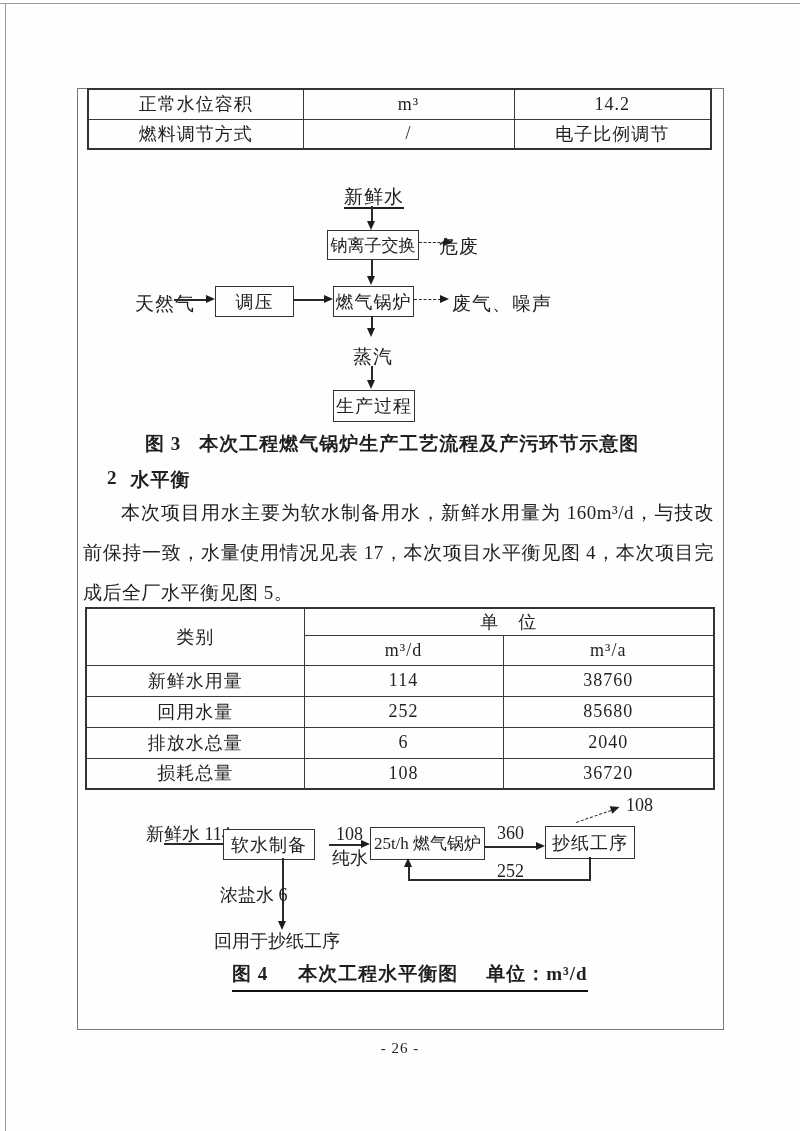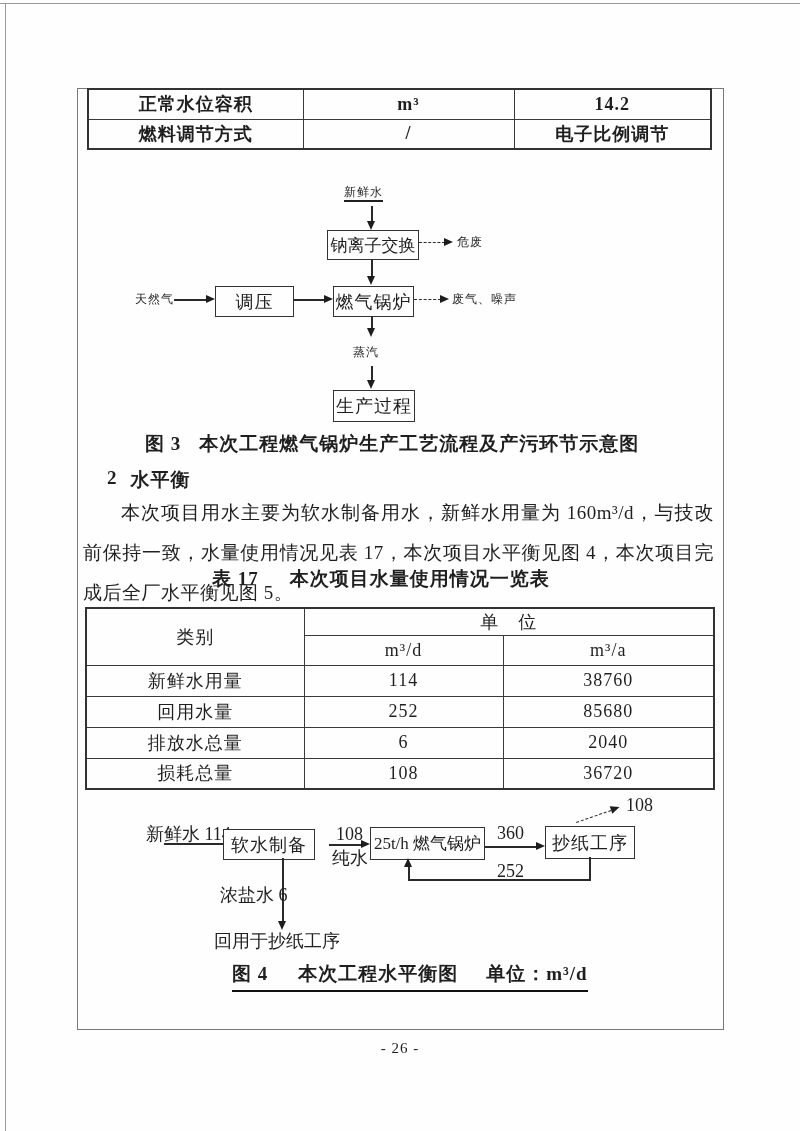--- a/index.html
+++ b/index.html
@@ -16,28 +16,28 @@
 
   
   .frame{position:absolute;left:77px;top:88px;width:645px;height:940px;border:1px solid #787878;}
 
   
   table{border-collapse:collapse;table-layout:fixed;background:transparent;}
   .doc-table{position:absolute;border:2px solid #333;}
   .doc-table td{border:1px solid #3a3a3a;text-align:center;vertical-align:middle;
     font-size:18px;letter-spacing:1px;padding:0;}
   .spec-table{left:87px;top:88px;width:623px;}
-  .spec-table tr{height:30px;font-weight:bold;}
+  .spec-table tr{height:30px;}
   .water-table{left:85px;top:607px;width:628px;padding-left:48px;}
 
   
   .fbox{position:absolute;border:1.5px solid #333;display:flex;align-items:center;
     justify-content:center;font-size:18px;letter-spacing:1px;background:#fefefe;}
   .fbox.small{font-size:17px;letter-spacing:0;}
-  .lbl{position:absolute;font-size:12px;letter-spacing:1px;white-space:nowrap;}
+  .lbl{position:absolute;font-size:19px;letter-spacing:1px;white-space:nowrap;}
   .lbl.num{font-size:18px;letter-spacing:0;}
   .hline{position:absolute;height:1.5px;background:#2a2a2a;}
   .vline{position:absolute;width:1.5px;background:#2a2a2a;}
   .dashline{position:absolute;height:0;border-top:1.5px dashed #2a2a2a;}
   .ah{position:absolute;width:0;height:0;}
   .ah-right{border-top:4.5px solid transparent;border-bottom:4.5px solid transparent;border-left:9px solid #1d1d1d;}
   .ah-down{border-left:4.5px solid transparent;border-right:4.5px solid transparent;border-top:9px solid #1d1d1d;}
   .ah-up{border-left:4.5px solid transparent;border-right:4.5px solid transparent;border-bottom:9px solid #1d1d1d;}
   .diag-wrap{position:absolute;transform:rotate(-19deg);transform-origin:0 50%;height:0;}
 
@@ -80,21 +80,21 @@
     </table>
 
   <div>
     <div class="lbl underlined" style="left:344px;top:184px;">新鲜水</div>
     <div class="vline" style="left:371px;top:206px;height:16px;"></div>
     <div class="ah ah-down" style="left:367px;top:221px;"></div>
 
     <div class="fbox small" style="left:327px;top:230px;width:90px;height:28px;">钠离子交换</div>
     <div class="dashline" style="left:419px;top:242px;width:26px;"></div>
     <div class="ah ah-right" style="left:444px;top:238px;"></div>
-    <div class="lbl" style="left:457px;top:234px;">危废</div>
+    <div class="lbl" style="left:439px;top:234px;">危废</div>
 
     <div class="lbl" style="left:127px;top:291px;margin-left:8px;">天然气</div>
     <div class="hline" style="left:174px;top:299px;width:33px;"></div>
     <div class="ah ah-right" style="left:206px;top:295px;"></div>
     <div class="fbox" style="left:215px;top:286px;width:77px;height:29px;">调压</div>
     <div class="hline" style="left:293px;top:299px;width:32px;"></div>
     <div class="ah ah-right" style="left:324px;top:295px;"></div>
 
     <div class="vline" style="left:371px;top:259px;height:18px;"></div>
     <div class="ah ah-down" style="left:367px;top:276px;"></div>
@@ -116,24 +116,20 @@
     <span>本次工程燃气锅炉生产工艺流程及产污环节示意图</span>
   </div>
 
   <div class="heading" style="left:107px;top:467px;gap:13px;">
     <span>2</span>
     <span>水平衡</span>
   </div>
 
   <div class="para" style="left:83px;top:493px;width:631px;">本次项目用水主要为软水制备用水，新鲜水用量为 160m³/d，与技改前保持一致，水量使用情况见表 17，本次项目水平衡见图 4，本次项目完成后全厂水平衡见图 5。</div>
 
-  <div class="caption" style="left:212px;top:566px;gap:31px;">
-    <span>表 17</span>
-    <span>本次项目水量使用情况一览表</span>
-  </div>
 
   <table class="doc-table water-table">
     <colgroup>
         <col style="width:218px">
         <col style="width:199px">
         <col style="width:211px">
       </colgroup>
     <tbody>
         <tr style="height:27px;">
       <td rowspan="2">类别</td>

